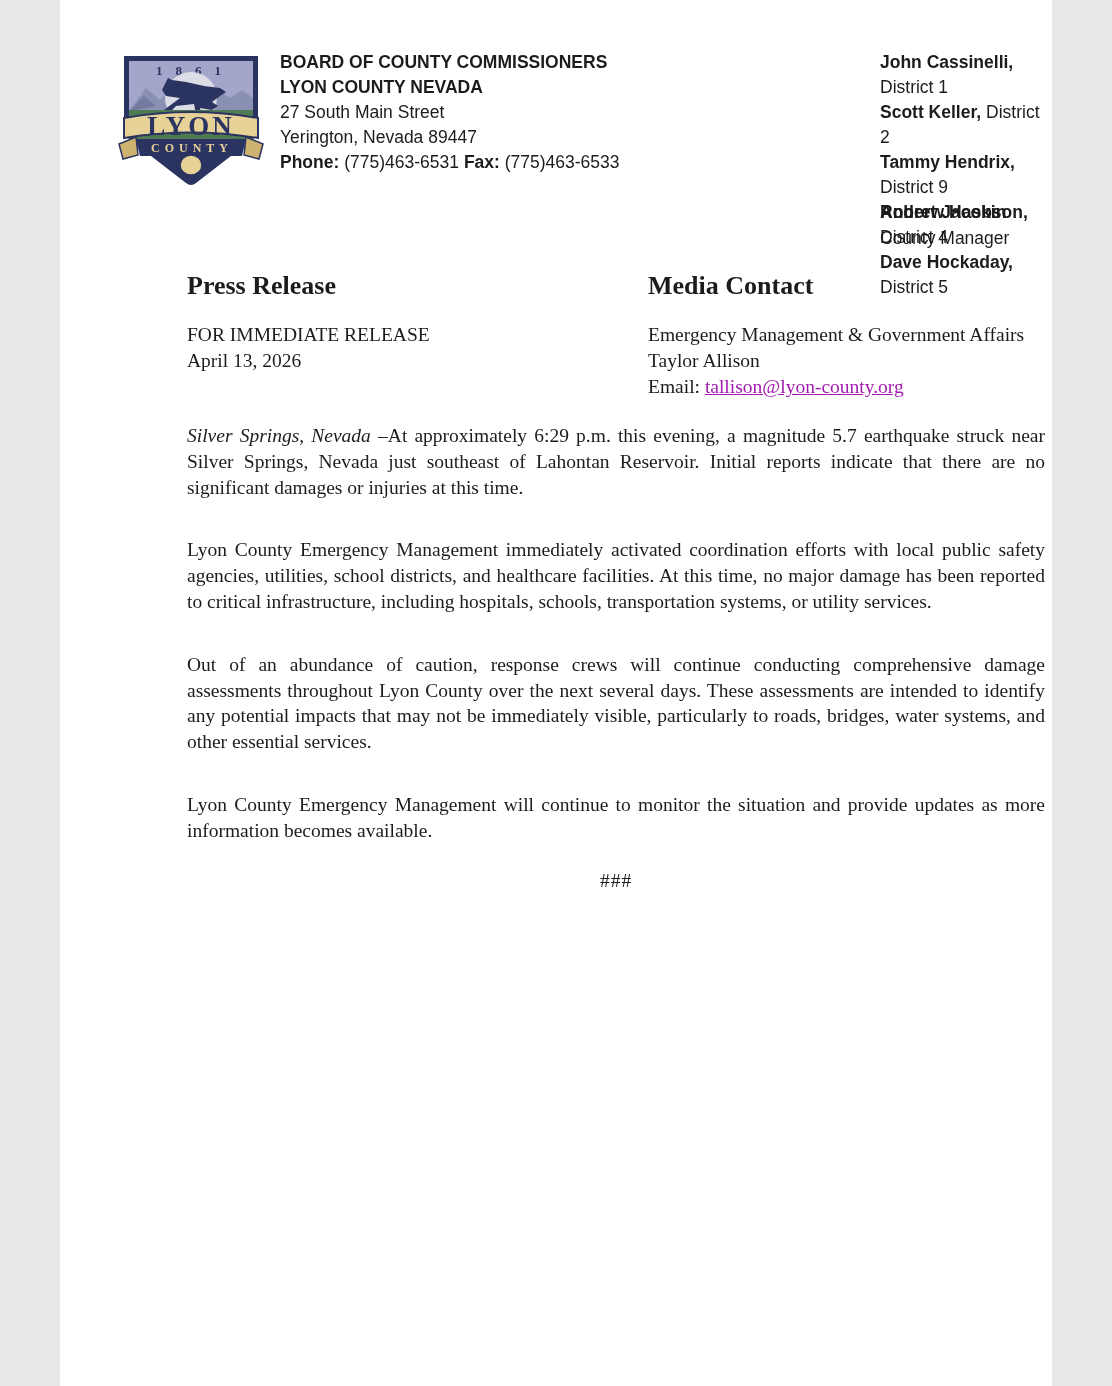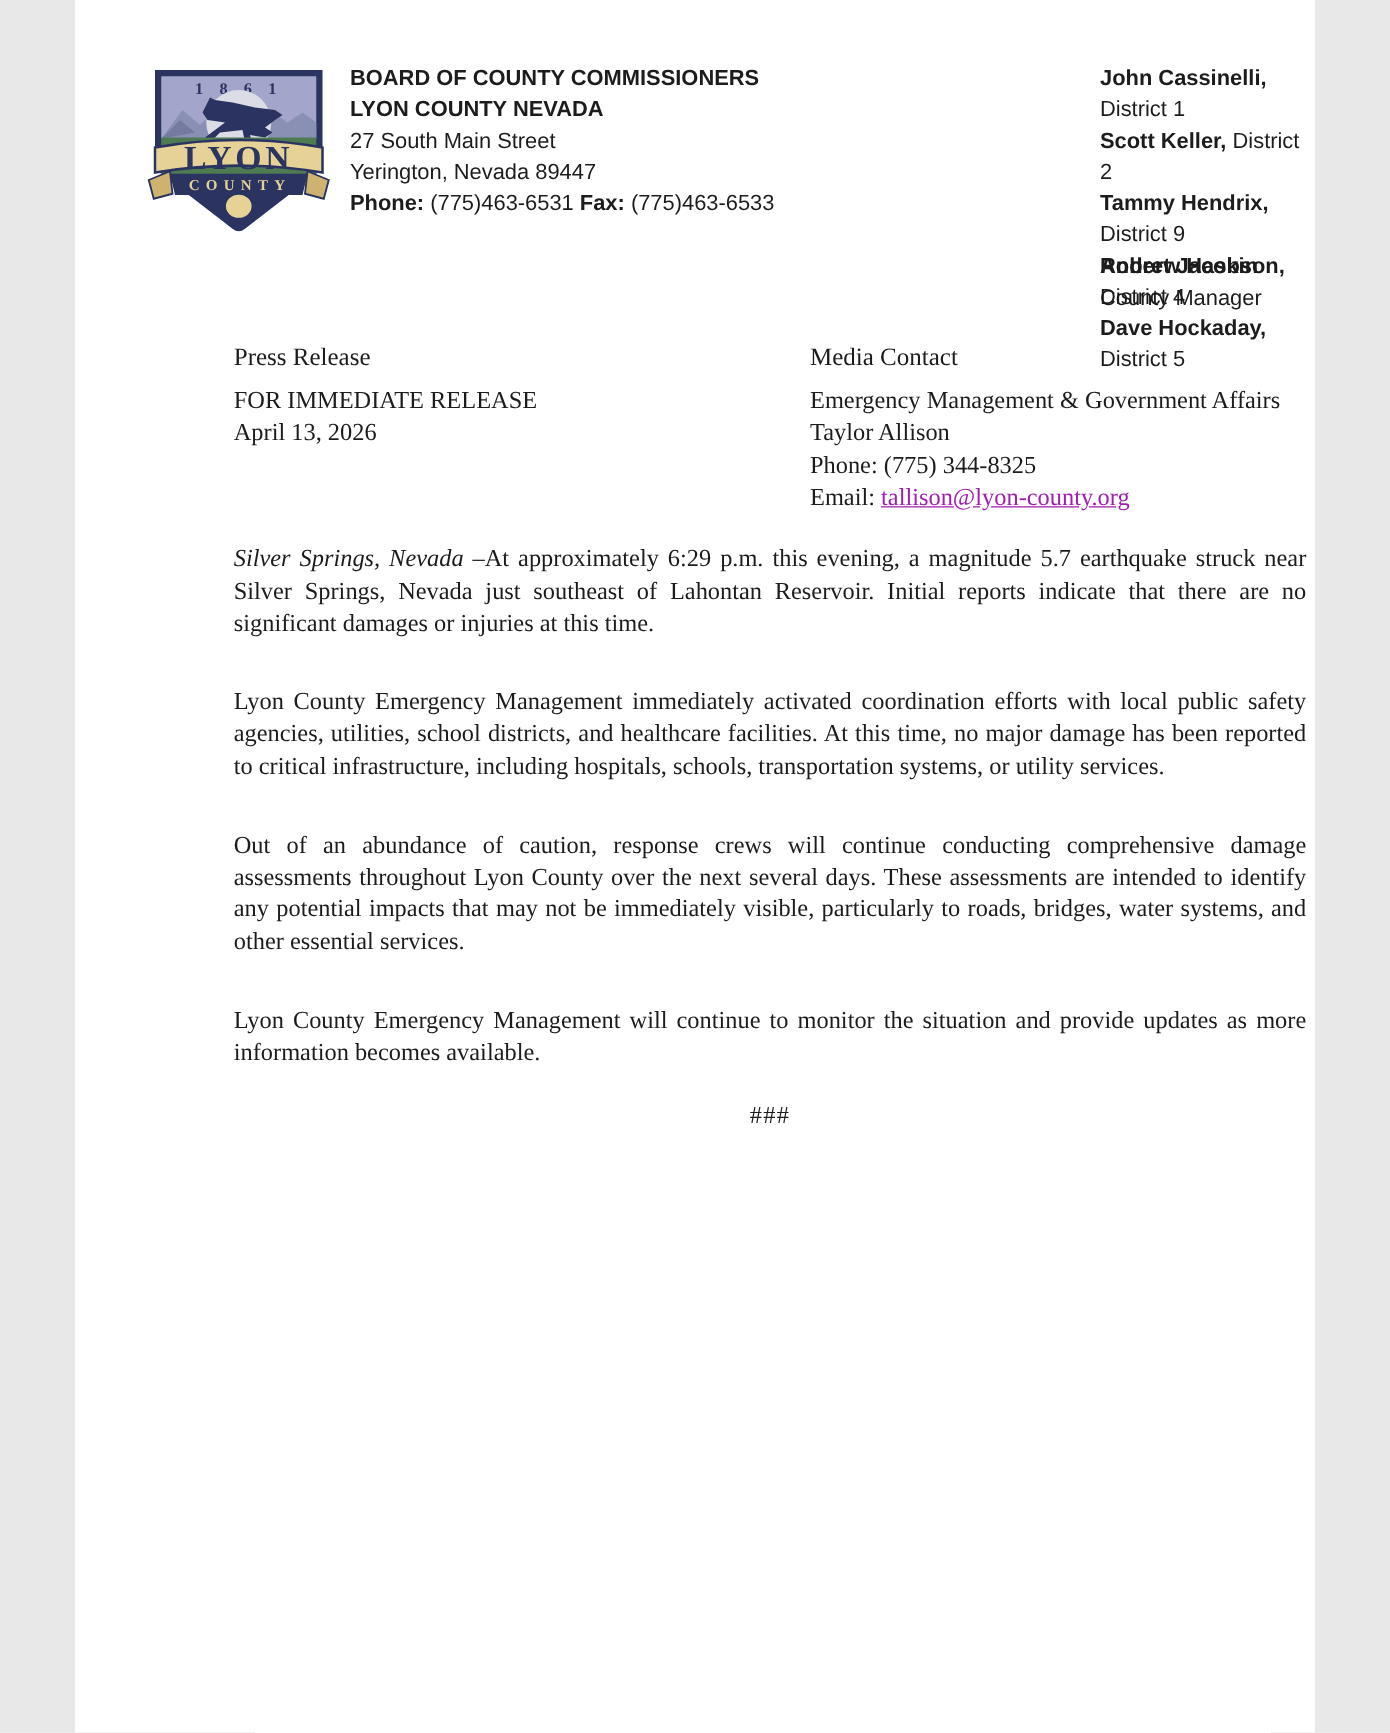--- a/index.html
+++ b/index.html
@@ -62,24 +62,24 @@
     left: 127px;
     top: 270px;
     width: 858px;
   }
 
   .contact-row { display: flex; }
   .press-col  { width: 461px; }
   .media-col  { flex: 1; }
 
   .section-heading {
-    font-size: 20px;
-    font-weight: normal;
+    font-size: 26px;
+    font-weight: bold;
     line-height: 32px;
-    margin-bottom: 6px;
+    margin-bottom: 20px;
   }
   .contact-line { font-size: 19.5px; line-height: 26px; }
 
   a.email-link { color: #a21caf; text-decoration: underline; }
 
   .article-title {
     margin-top: 19px;
     text-align: center;
     font-size: 24.5px;
     font-weight: bold;
@@ -185,24 +185,20 @@
       <div class="press-col">
         <div class="section-heading">Press Release</div>
         <div class="contact-line">FOR IMMEDIATE RELEASE</div>
         <div class="contact-line">April 13, 2026</div>
       </div>
       <div class="media-col">
         <div class="section-heading">Media Contact</div>
         <div class="contact-line">Emergency Management &amp; Government Affairs</div>
         <div class="contact-line">Taylor Allison</div>
         <div class="contact-line">
-          <span>Phone:</span>
-          <span>(775) 344-8325</span>
-        </div>
-        <div class="contact-line">
           <span>Email:</span>
           <a class="email-link" href="#">tallison@lyon-county.org</a>
         </div>
       </div>
     </div>
 
 
     <p class="body-par par-1"><span class="dateline">Silver Springs, Nevada</span><span> –At approximately 6:29 p.m. this evening, a magnitude 5.7 earthquake struck near Silver Springs, Nevada just southeast of Lahontan Reservoir. Initial reports indicate that there are no significant damages or injuries at this time.</span></p>
 
     <p class="body-par par-n">Lyon County Emergency Management immediately activated coordination efforts with local public safety agencies, utilities, school districts, and healthcare facilities. At this time, no major damage has been reported to critical infrastructure, including hospitals, schools, transportation systems, or utility services.</p>

